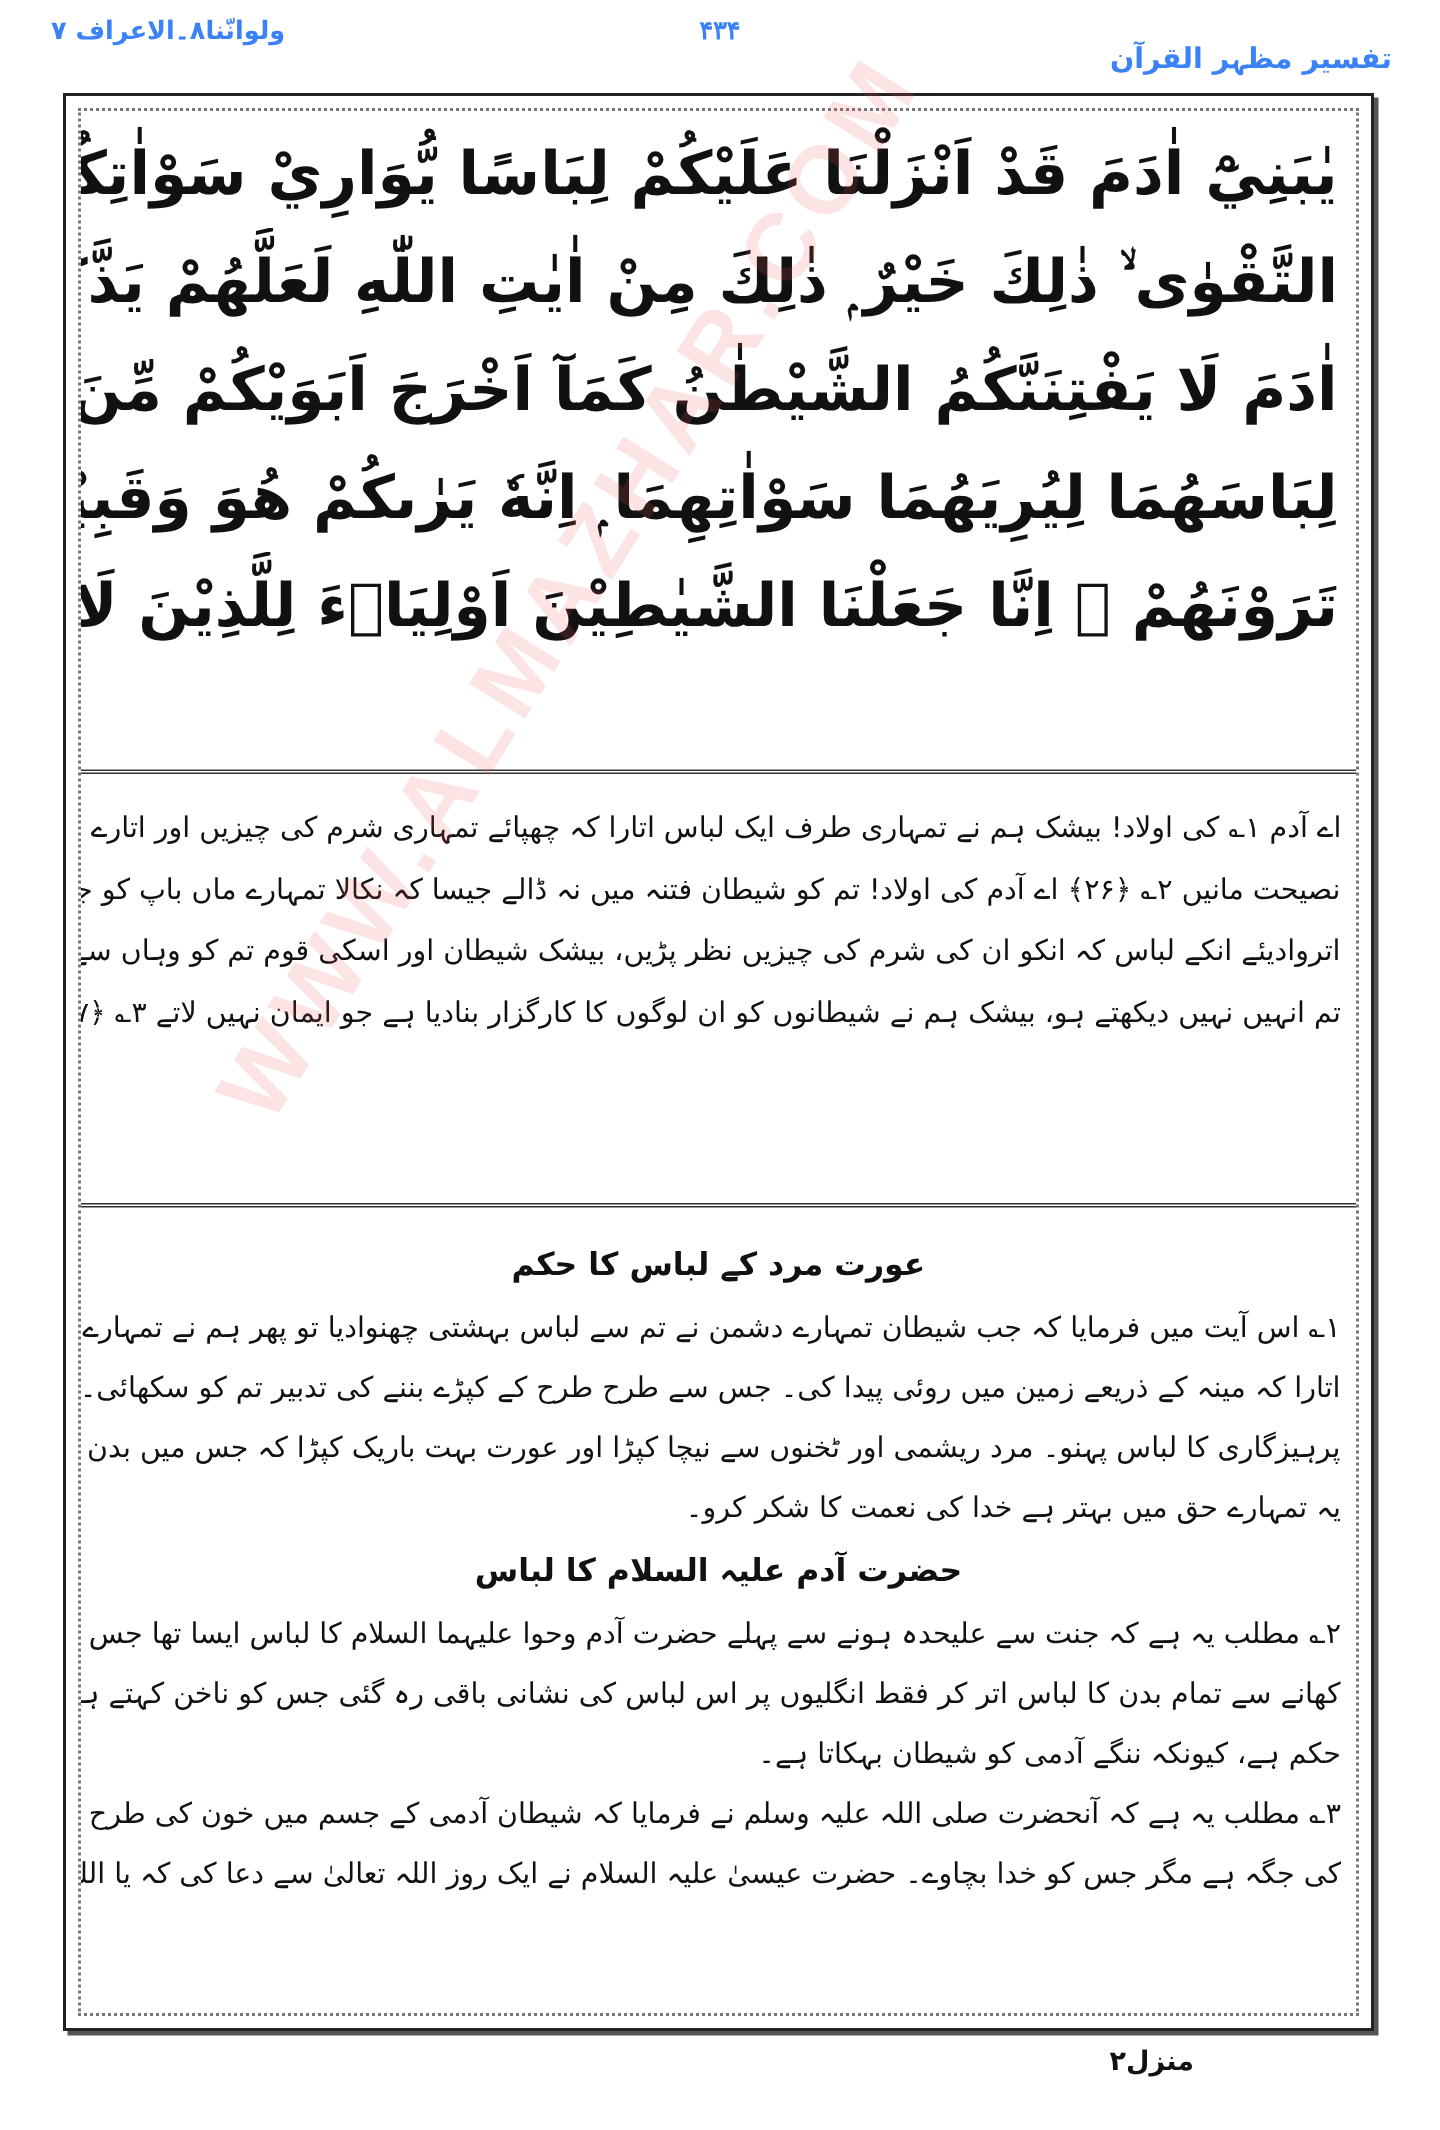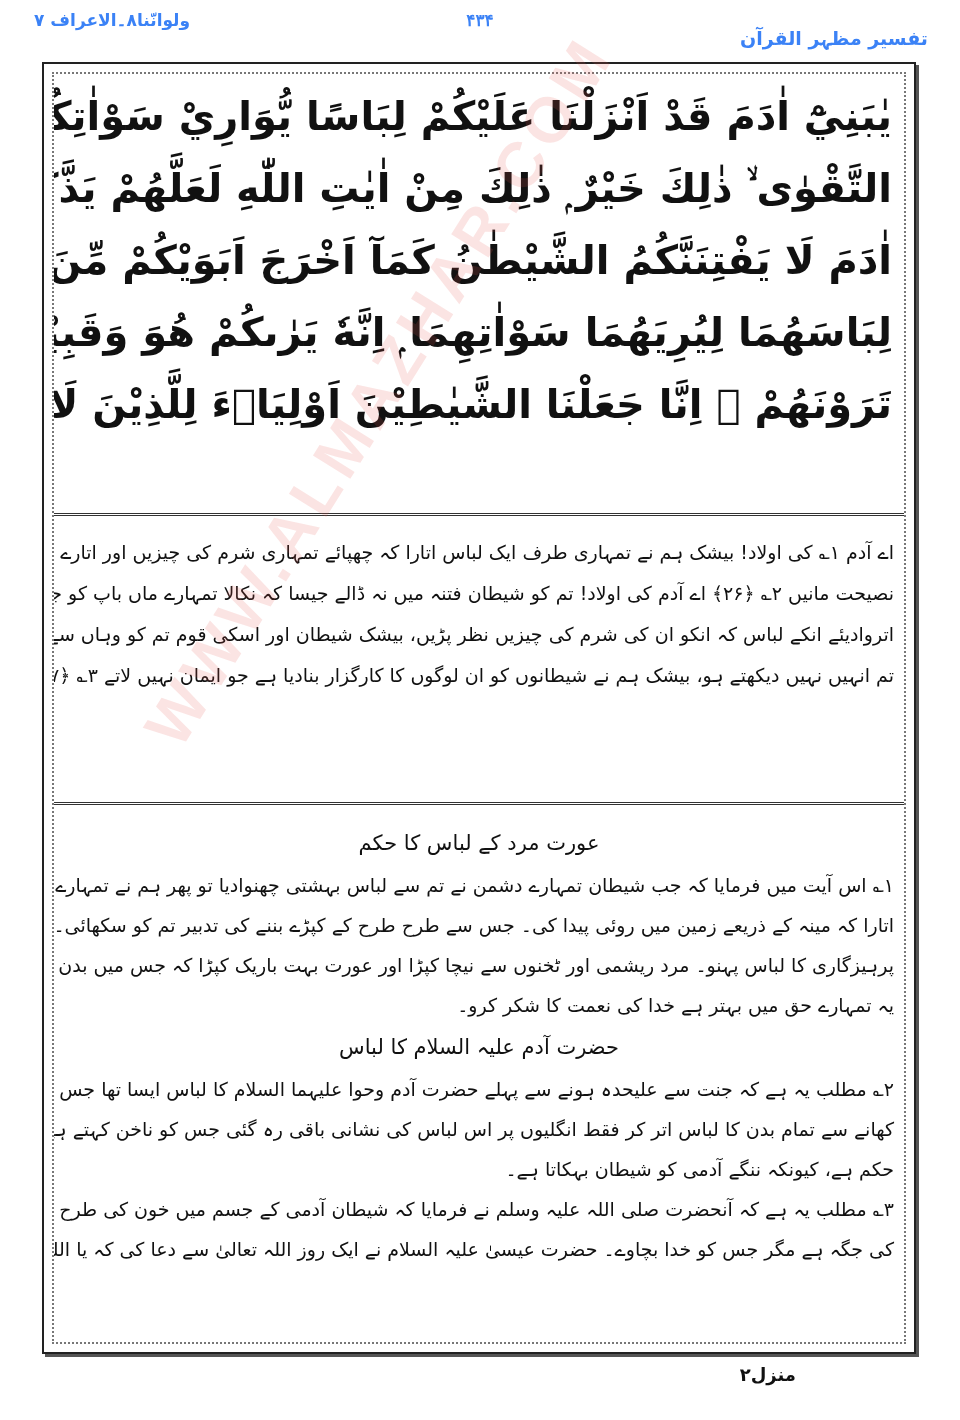--- a/index.html
+++ b/index.html
@@ -41,21 +41,21 @@
 
     .urdu-line {
       direction: rtl; text-align: justify; text-align-last: justify;
       font-family: "DejaVu Sans", sans-serif; font-size: 19px; line-height: 41px; height: 41px;
       padding: 0 10px; white-space: nowrap; overflow: hidden;
     }
     .urdu-line.last { text-align-last: right; }
     .translation .lines { padding-top: 16px; }
 
     .heading {
-      direction: rtl; text-align: center; font-size: 21px; line-height: 44px; height: 44px; font-weight: normal;
+      direction: rtl; text-align: center; font-size: 21px; line-height: 44px; height: 44px; font-weight: bold;
     }
     .commentary .lines { padding-top: 16px; }
     .c-line {
       direction: rtl; text-align: justify; text-align-last: justify;
       font-size: 19px; line-height: 40px; height: 40px; padding: 0 10px; white-space: nowrap; overflow: hidden;
     }
     .c-line.last { text-align-last: right; }
 
     .footer {
       position: absolute; left: 0; width: 796px; top: 1364px; text-align: right;

